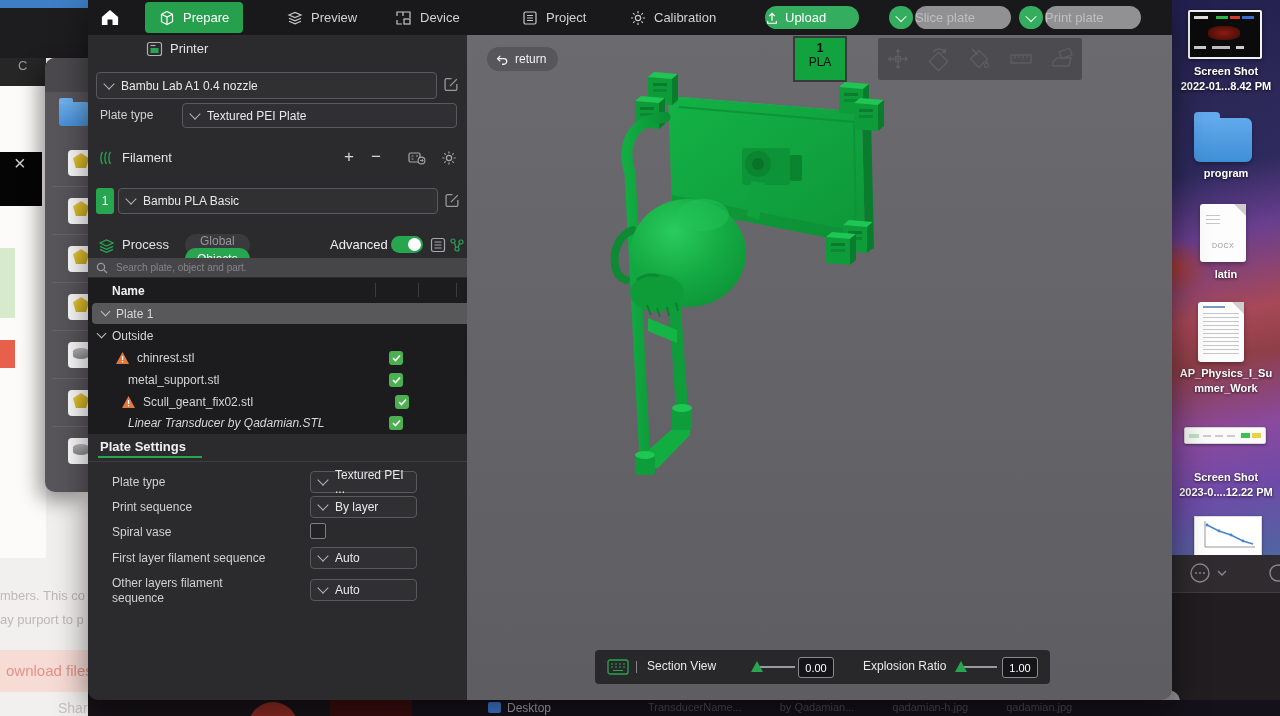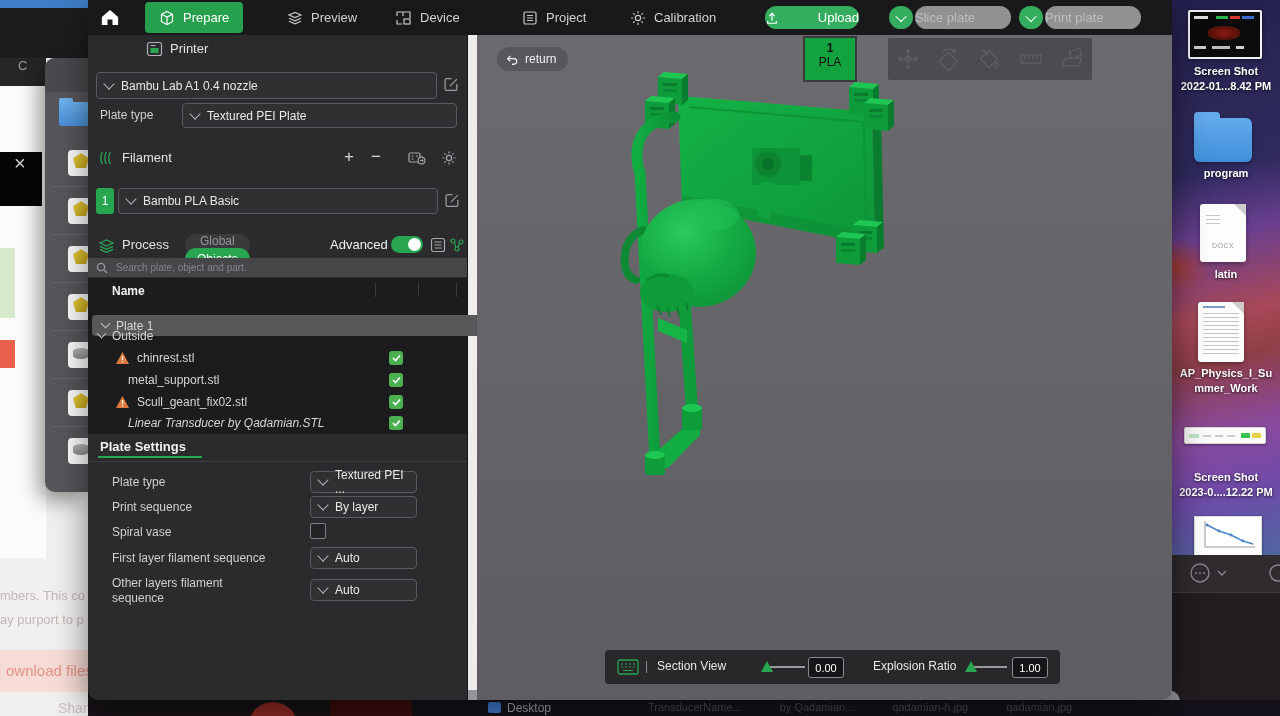--- a/index.html
+++ b/index.html
@@ -60,21 +60,21 @@
   .red-circle{left:248px;top:702px;width:50px;height:50px;border-radius:50%;background:#8e2a22;}
   .desktop-item{left:488px;top:701px;color:#a9a7ae;font-size:12px;}
   .desktop-item .dico{display:inline-block;width:13px;height:11px;background:#3f7ad0;border-radius:2px;margin-right:6px;vertical-align:-1px;}
   .finder-files{left:648px;top:701px;color:#4e4956;font-size:11px;display:flex;gap:38px;white-space:nowrap;}
 
   
   .bwin{left:88px;top:0;width:1084px;height:700px;border-radius:0 0 10px 10px;overflow:hidden;box-shadow:0 10px 34px rgba(0,0,0,.5);}
   .topbar{position:absolute;left:0;top:0;width:1084px;height:35px;background:#19191b;}
   .tab{position:absolute;top:2px;height:31px;display:flex;align-items:center;gap:8px;color:#d2d2d4;font-size:13px;border-radius:4px;padding:0 14px;}
   .tab.active{background:#27a04d;color:#fff;}
-  .pill{position:absolute;top:6px;height:23px;border-radius:12px;display:flex;align-items:center;justify-content:space-between;font-size:13px;}
+  .pill{position:absolute;top:6px;height:23px;border-radius:12px;display:flex;align-items:center;justify-content:flex-start;font-size:13px;}
   .pill.green{background:#35ad5e;color:#fff;gap:6px;}
   .pill.gray{background:#919193;color:#bfbfc1;}
   .chsq{position:absolute;top:6px;width:24px;height:23px;border-radius:12px;background:#35ad5e;display:flex;align-items:center;justify-content:center;}
   .cv{display:inline-block;width:7px;height:7px;border-left:1.6px solid #fff;border-bottom:1.6px solid #fff;transform:rotate(-45deg) translate(1px,-1px);}
 
   .sidebar{position:absolute;left:0;top:35px;width:379px;height:665px;background:#2b2b2d;border-right:1px solid #161618;}
   .shead{position:absolute;left:0;width:379px;height:28px;color:#e2e2e4;font-size:13px;}
   .shead .t{position:absolute;left:34px;top:6px;}
   .ddl{position:absolute;display:flex;align-items:center;border:1px solid #5a5a5e;border-radius:4px;background:#303033;color:#e8e8ea;font-size:12px;padding:0 8px;box-sizing:border-box;}
   .gchev{display:inline-block;width:7px;height:7px;border-left:1.4px solid #b4b4b8;border-bottom:1.4px solid #b4b4b8;transform:rotate(-45deg);margin-right:8px;flex:none;position:relative;top:-2px;}
@@ -83,30 +83,30 @@
   .seg{position:absolute;background:#3a3a3d;border-radius:11px;height:22px;display:flex;align-items:center;}
   .seg .g{color:#96969a;font-size:12px;padding:0 10px;}
   .seg .o{background:#27a54f;color:#fff;border-radius:11px;height:22px;line-height:22px;padding:0 12px;font-size:12px;}
   .tgl{position:absolute;width:32px;height:17px;border-radius:9px;background:#27a54f;}
   .tgl::after{content:"";position:absolute;right:2px;top:2px;width:13px;height:13px;border-radius:50%;background:#fff;}
   .searchbar{position:absolute;left:0;top:223px;width:379px;height:19px;background:#464649;display:flex;align-items:center;}
   .searchbar input{background:transparent;border:none;outline:none;color:#d8d8da;font-size:10px;width:330px;}
   .searchbar input::placeholder{color:#85858a;}
   .treeblock{position:absolute;left:0;top:243px;width:379px;height:156px;background:#1c1c1e;}
   .trow{position:absolute;left:0;width:379px;height:21px;color:#d6d6d8;font-size:12px;display:flex;align-items:center;}
-  .trow.sel{left:4px;width:440px;background:#58585b;border-radius:4px;margin-top:12px;}
+  .trow.sel{left:4px;width:440px;background:#58585b;border-radius:4px;}
   .tchev{display:inline-block;width:6px;height:6px;border-left:1.3px solid #c2c2c4;border-bottom:1.3px solid #c2c2c4;transform:rotate(-45deg);margin-right:7px;position:relative;top:-2px;}
   .cb{position:absolute;left:301px;width:14px;height:14px;background:#4caf50;border-radius:3px;display:flex;align-items:center;justify-content:center;}
   .psettings-title{position:absolute;left:12px;top:404px;color:#f0f0f2;font-size:13px;font-weight:bold;}
   .ps-underline{position:absolute;left:10px;top:421px;width:104px;height:2px;background:#27a54f;}
   .ps-divider{position:absolute;left:0;top:426px;width:379px;height:1px;background:#3e3e40;}
   .ps-box{height:22px;width:107px;}
   .ps-cb{position:absolute;left:222px;width:14px;height:14px;border:1px solid #7e7e82;border-radius:2px;background:#232325;}
 
-  .viewport{position:absolute;left:379px;top:35px;width:705px;height:665px;background:linear-gradient(#6b6b6f,#5e5e62);margin-left:10px;}
+  .viewport{position:absolute;left:379px;top:35px;width:705px;height:665px;background:linear-gradient(#6b6b6f,#5e5e62);}
   .return-btn{position:absolute;left:20px;top:12px;height:24px;padding:0 12px 0 8px;border-radius:12px;background:rgba(85,85,90,.95);color:#f2f2f2;font-size:12px;display:flex;align-items:center;gap:6px;}
   .plate-badge{position:absolute;left:326px;top:1px;width:50px;height:42px;background:#12a33e;border:2px solid #3a3a3c;color:#0b0b0b;text-align:center;font-size:12px;}
   .vtoolbar{position:absolute;left:411px;top:3px;width:204px;height:42px;background:#4c4c50;border-radius:2px;display:flex;align-items:center;justify-content:space-around;}
   .statusbar{position:absolute;left:128px;top:615px;width:455px;height:34px;background:#28282a;border-radius:4px;color:#e8e8ea;font-size:12px;}
   .sline{position:absolute;top:16px;height:2px;background:#9a9a9e;}
   .stri{position:absolute;width:0;height:0;border-left:6px solid transparent;border-right:6px solid transparent;border-bottom:11px solid #27a54f;}
   .vbox{position:absolute;top:7px;width:34px;height:19px;border:1px solid #8a8a8e;border-radius:3px;background:#151517;color:#fff;font-size:11px;display:flex;align-items:center;justify-content:center;}
 </style>
 </head>
 <body>
@@ -421,21 +421,21 @@
               <rect x="5.9" y="4" width="1.3" height="4" fill="#fff"></rect>
               <rect x="5.9" y="9" width="1.3" height="1.3" fill="#fff"></rect>
           </svg>
           <span>chinrest.stl</span>
           <span class="cb">
             <svg width="9" height="8" viewBox="0 0 9 8">
                 <polyline points="1,4 3.5,6.5 8,1.5" fill="none" stroke="#fff" stroke-width="1.6"></polyline>
               </svg>
           </span>
         </div>
-        <div class="trow" style="top:113px;">
+        <div class="trow" style="top:113px;margin-left:6px;">
           <svg style="margin-left:28px;margin-right:8px;" width="13" height="12" viewBox="0 0 13 12">
             <path d="M6.5 0L13 12H0z" fill="#e0793e"></path>
               <rect x="5.9" y="4" width="1.3" height="4" fill="#fff"></rect>
               <rect x="5.9" y="9" width="1.3" height="1.3" fill="#fff"></rect>
           </svg>
           <span>Scull_geant_fix02.stl</span>
           <span class="cb">
             <svg width="9" height="8" viewBox="0 0 9 8">
                 <polyline points="1,4 3.5,6.5 8,1.5" fill="none" stroke="#fff" stroke-width="1.6"></polyline>
               </svg>

